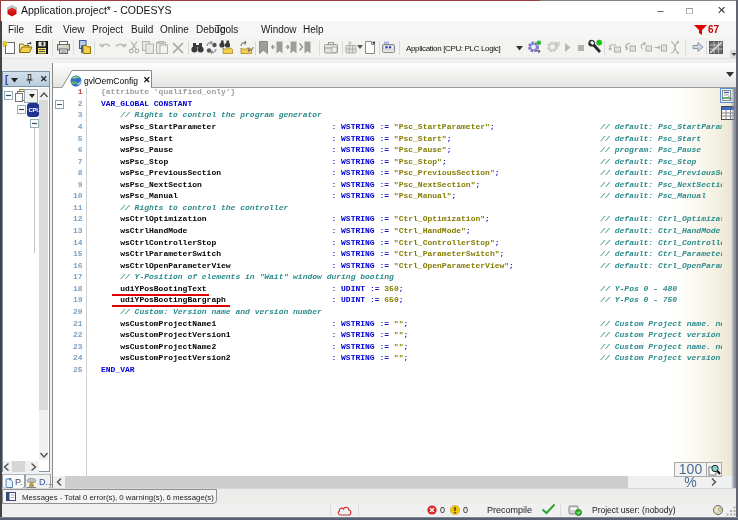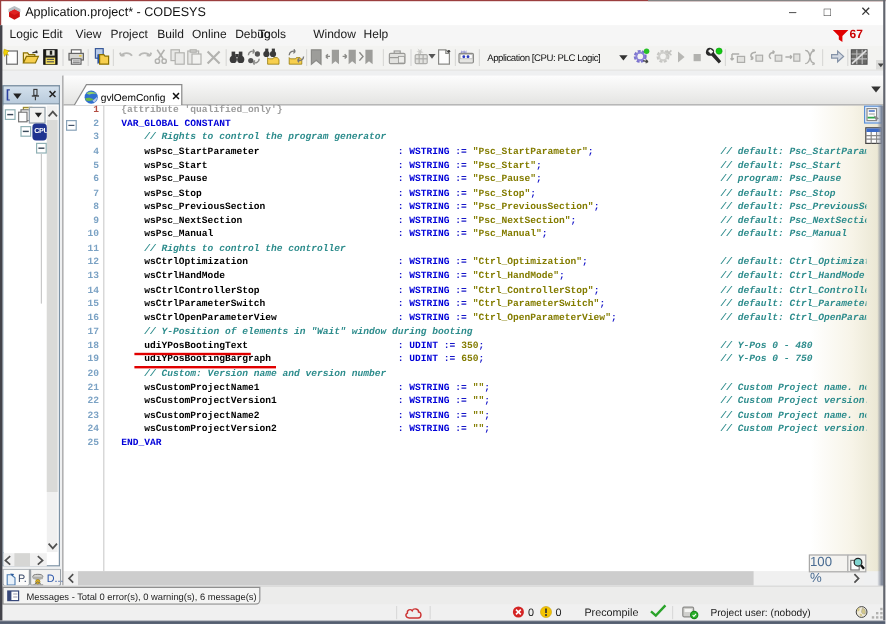--- a/index.html
+++ b/index.html
@@ -37,21 +37,21 @@
 #code .p{color:#1414c8}
 #code .s{color:#837c00}
 #code .c{color:#2d8c8c;font-style:italic}
 #code .g{color:#9d9d9d}
 #code .nu{color:#000;}
 .redul{position:absolute;height:2px;background:#e10000}
 
 #ehscroll{left:53px;top:476px;width:667px;height:12px;background:#f0f0f0}
 #ehthumb{left:65px;top:476px;width:563px;height:12px;background:#cdcdcd}
 
-#zoombox{left:674px;top:462px;width:33px;height:15px;border:1px solid #a8a8a8;background:#f4f3f0;font-size:11px;color:#4a6c92;text-align:left;line-height:13px}
+#zoombox{left:674px;top:462px;width:33px;height:15px;border:1px solid #a8a8a8;background:#f4f3f0;font-size:14px;color:#4a6c92;text-align:center;line-height:13px}
 #zoombtn{left:706px;top:462px;width:16px;height:15px;border:1px solid #a8a8a8;background:#f4f3f0}
 
 #msgbar{left:0px;top:488px;width:738px;height:16px;background:#ececeb;border-top:1px solid #d8d8d8}
 #msgtab{left:2px;top:489px;width:215px;height:15px;background:#f4f4f3;border:1px solid #8f8f8f;border-radius:0 0 4px 0;font-size:9.5px;color:#1c1c1c}
 
 #status{left:0px;top:504px;width:738px;height:13px;background:#f0f0f0;font-size:9.5px;color:#1c1c1c}
 #bottom{left:0px;top:516.5px;width:738px;height:3.5px;background:linear-gradient(#9a9ea8 0%,#545e70 45%,#545e70 80%,#6a7284 100%)}
 .ssep{position:absolute;top:1px;width:1px;height:11px;background:#dadada}
 svg{position:absolute;overflow:visible}
 </style></head>
@@ -61,21 +61,21 @@
 <svg class="abs" style="left:6px;top:5px" width="12" height="12" viewBox="0 0 12 12">
     <polygon points="6,0 11,2.5 11,5 6,7.5 1,5 1,2.5" fill="#b9bfc4"></polygon>
     <polygon points="6,3 10.5,5.2 10.5,9 6,11.5 1.5,9 1.5,5.2" fill="#cc1111"></polygon>
     <polygon points="6,3 10.5,5.2 6,7.5 1.5,5.2" fill="#e02222"></polygon>
   </svg>
 <div class="abs" id="titletext">Application.project* - CODESYS</div>
 <div class="abs wbtn" style="left:644px">–</div>
 <div class="abs wbtn" style="left:673px;font-size:10px">□</div>
 <div class="abs wbtn" style="left:705px">✕</div>
 <div class="abs" id="menubar"></div>
-<div class="abs mi" style="left:8px">Logic</div>
+<div class="abs mi" style="left:8px">File</div>
 <div class="abs mi" style="left:35px">Edit</div>
 <div class="abs mi" style="left:63px">View</div>
 <div class="abs mi" style="left:92px">Project</div>
 <div class="abs mi" style="left:131px">Build</div>
 <div class="abs mi" style="left:160px">Online</div>
 <div class="abs mi" style="left:196px">Debug</div>
 <div class="abs mi" style="left:215px">Tools</div>
 <div class="abs mi" style="left:261px">Window</div>
 <div class="abs mi" style="left:303px">Help</div>
 <svg class="abs" style="left:694px;top:25px" width="13" height="11" viewBox="0 0 13 11">

